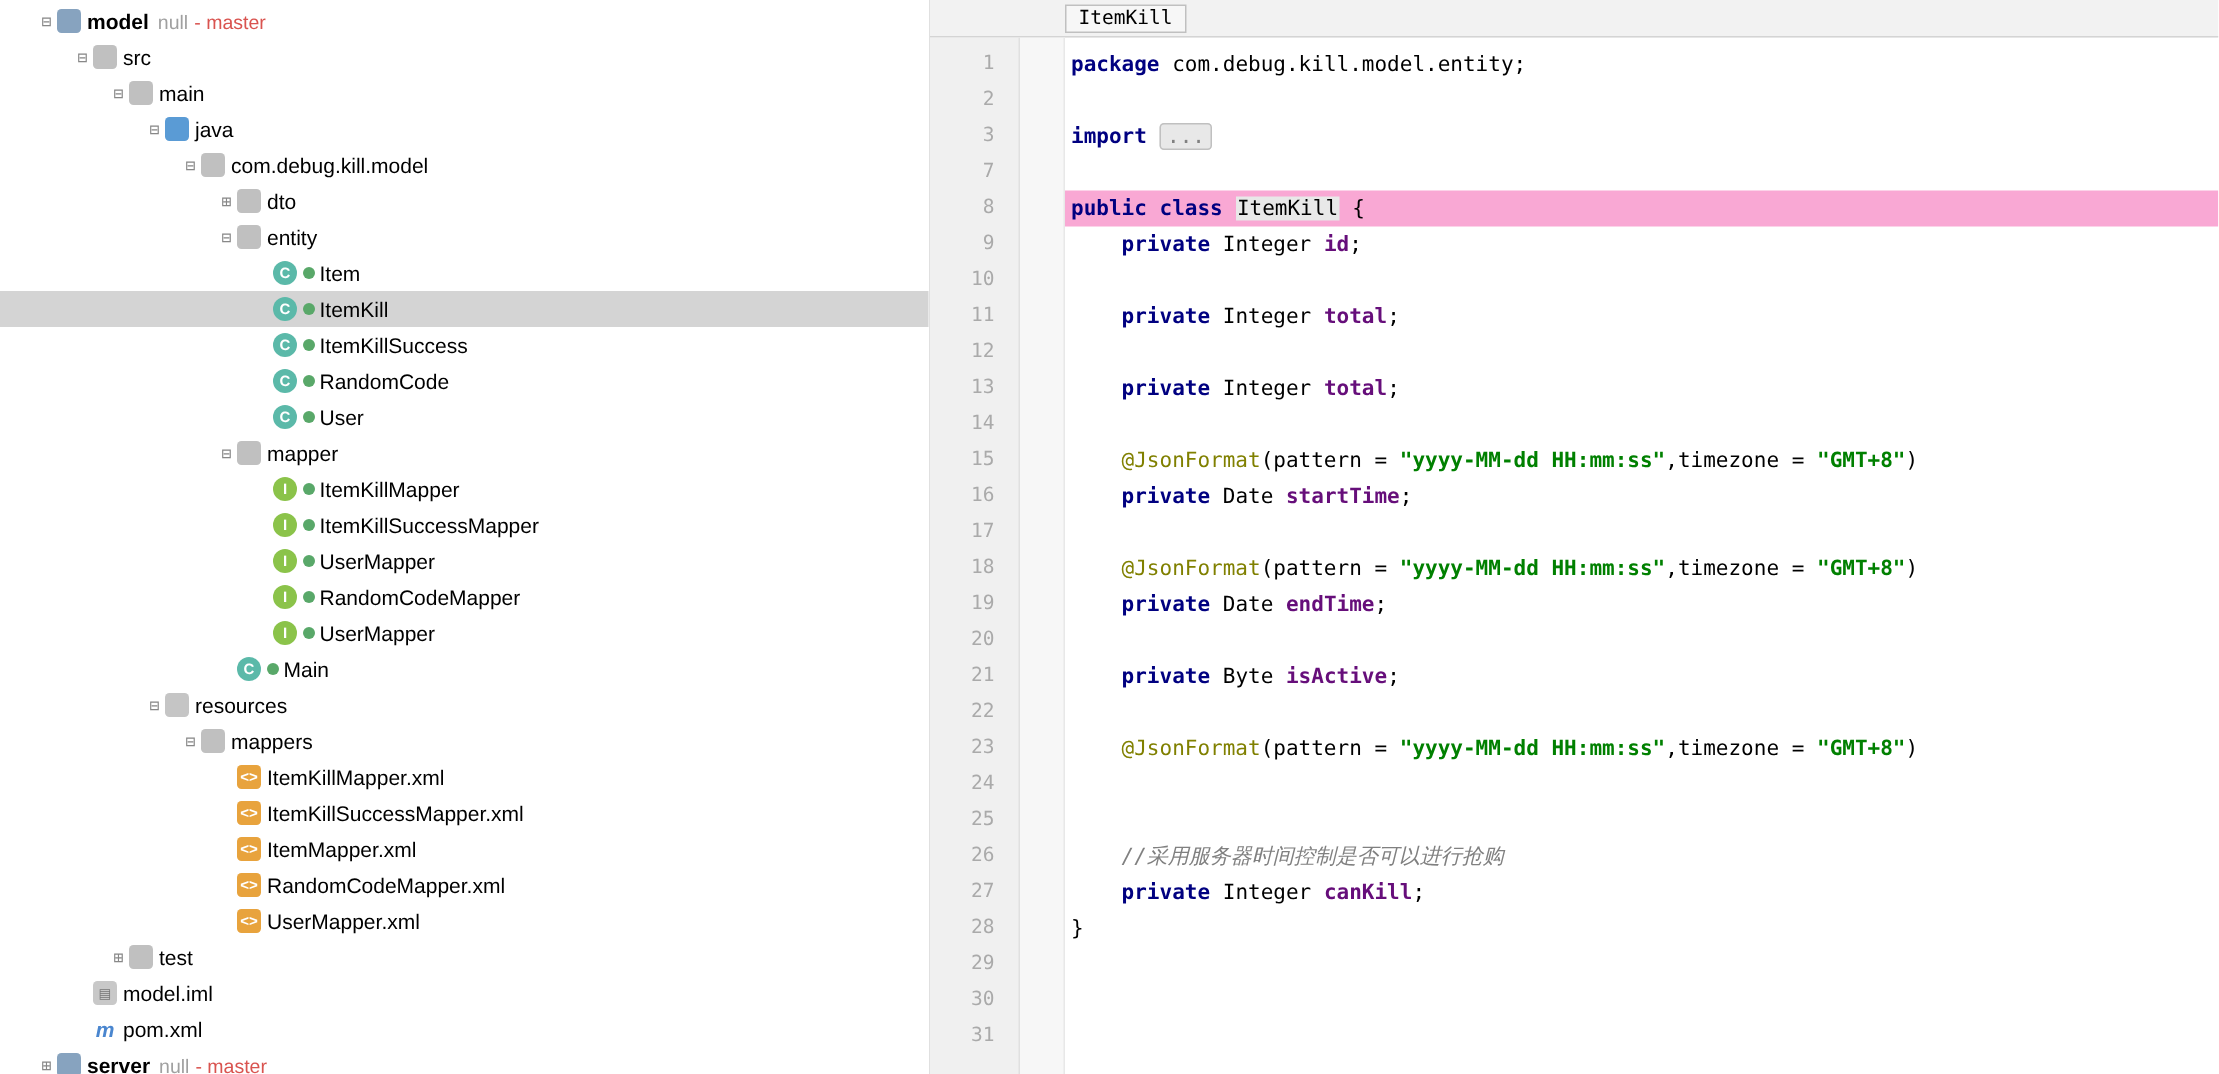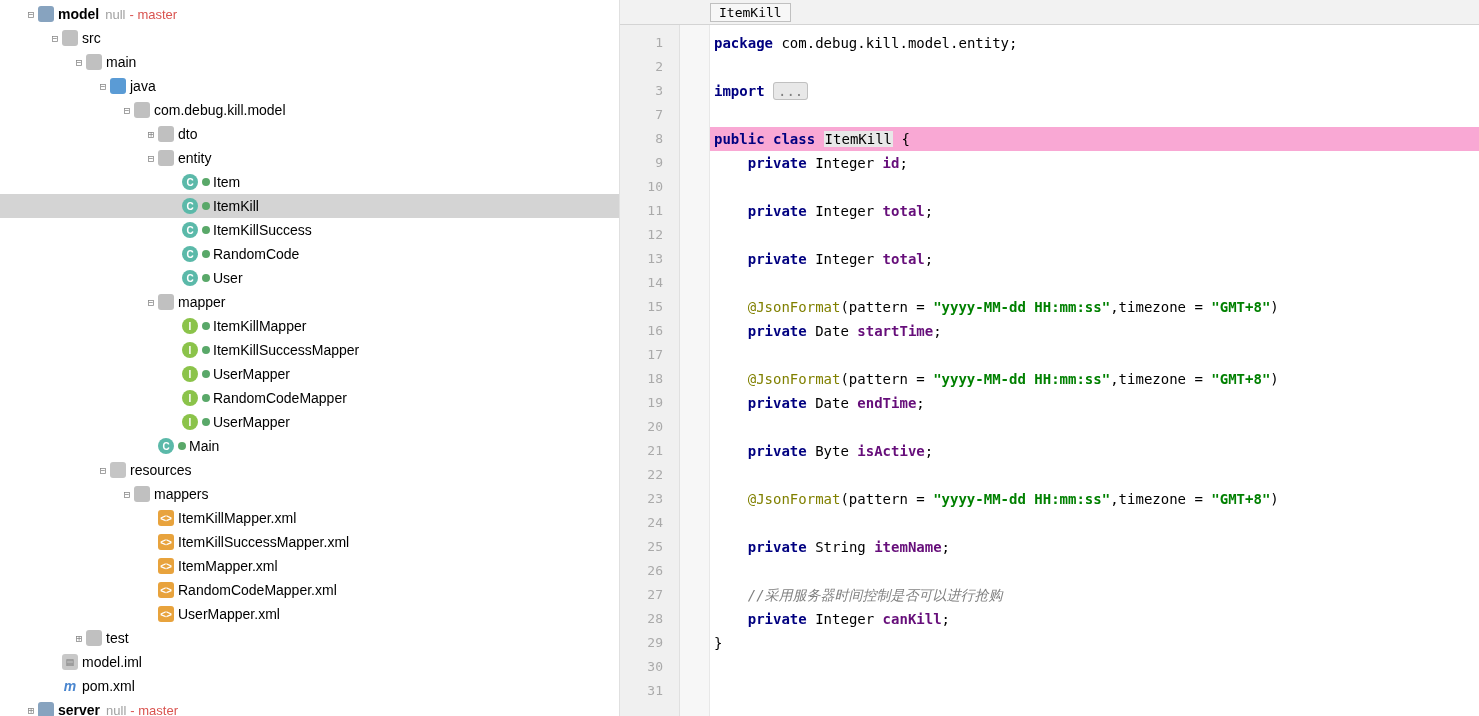--- a/index.html
+++ b/index.html
@@ -436,20 +436,19 @@
       <div class="code-line">    <span class="ann">@JsonFormat</span><span>(pattern = </span><span class="str">"yyyy-MM-dd HH:mm:ss"</span><span>,timezone = </span><span class="str">"GMT+8"</span><span>)</span></div>
       <div class="code-line">    <span class="kw">private</span><span> Date </span><span class="fld">startTime</span><span>;</span></div>
       <div class="code-line"></div>
       <div class="code-line">    <span class="ann">@JsonFormat</span><span>(pattern = </span><span class="str">"yyyy-MM-dd HH:mm:ss"</span><span>,timezone = </span><span class="str">"GMT+8"</span><span>)</span></div>
       <div class="code-line">    <span class="kw">private</span><span> Date </span><span class="fld">endTime</span><span>;</span></div>
       <div class="code-line"></div>
       <div class="code-line">    <span class="kw">private</span><span> Byte </span><span class="fld">isActive</span><span>;</span></div>
       <div class="code-line"></div>
       <div class="code-line">    <span class="ann">@JsonFormat</span><span>(pattern = </span><span class="str">"yyyy-MM-dd HH:mm:ss"</span><span>,timezone = </span><span class="str">"GMT+8"</span><span>)</span></div>
       <div class="code-line"></div>
-      <div class="code-line">    <span class="kw">private</span><span> String </span><span class="fld">itemName</span><span>;</span></div>
       <div class="code-line"></div>
       <div class="code-line">    <span class="cmt">//采用服务器时间控制是否可以进行抢购</span></div>
       <div class="code-line">    <span class="kw">private</span><span> Integer </span><span class="fld">canKill</span><span>;</span></div>
       <div class="code-line"><span>}</span></div>
     </div>
   </div>
 </div>
 
 </body></html>

